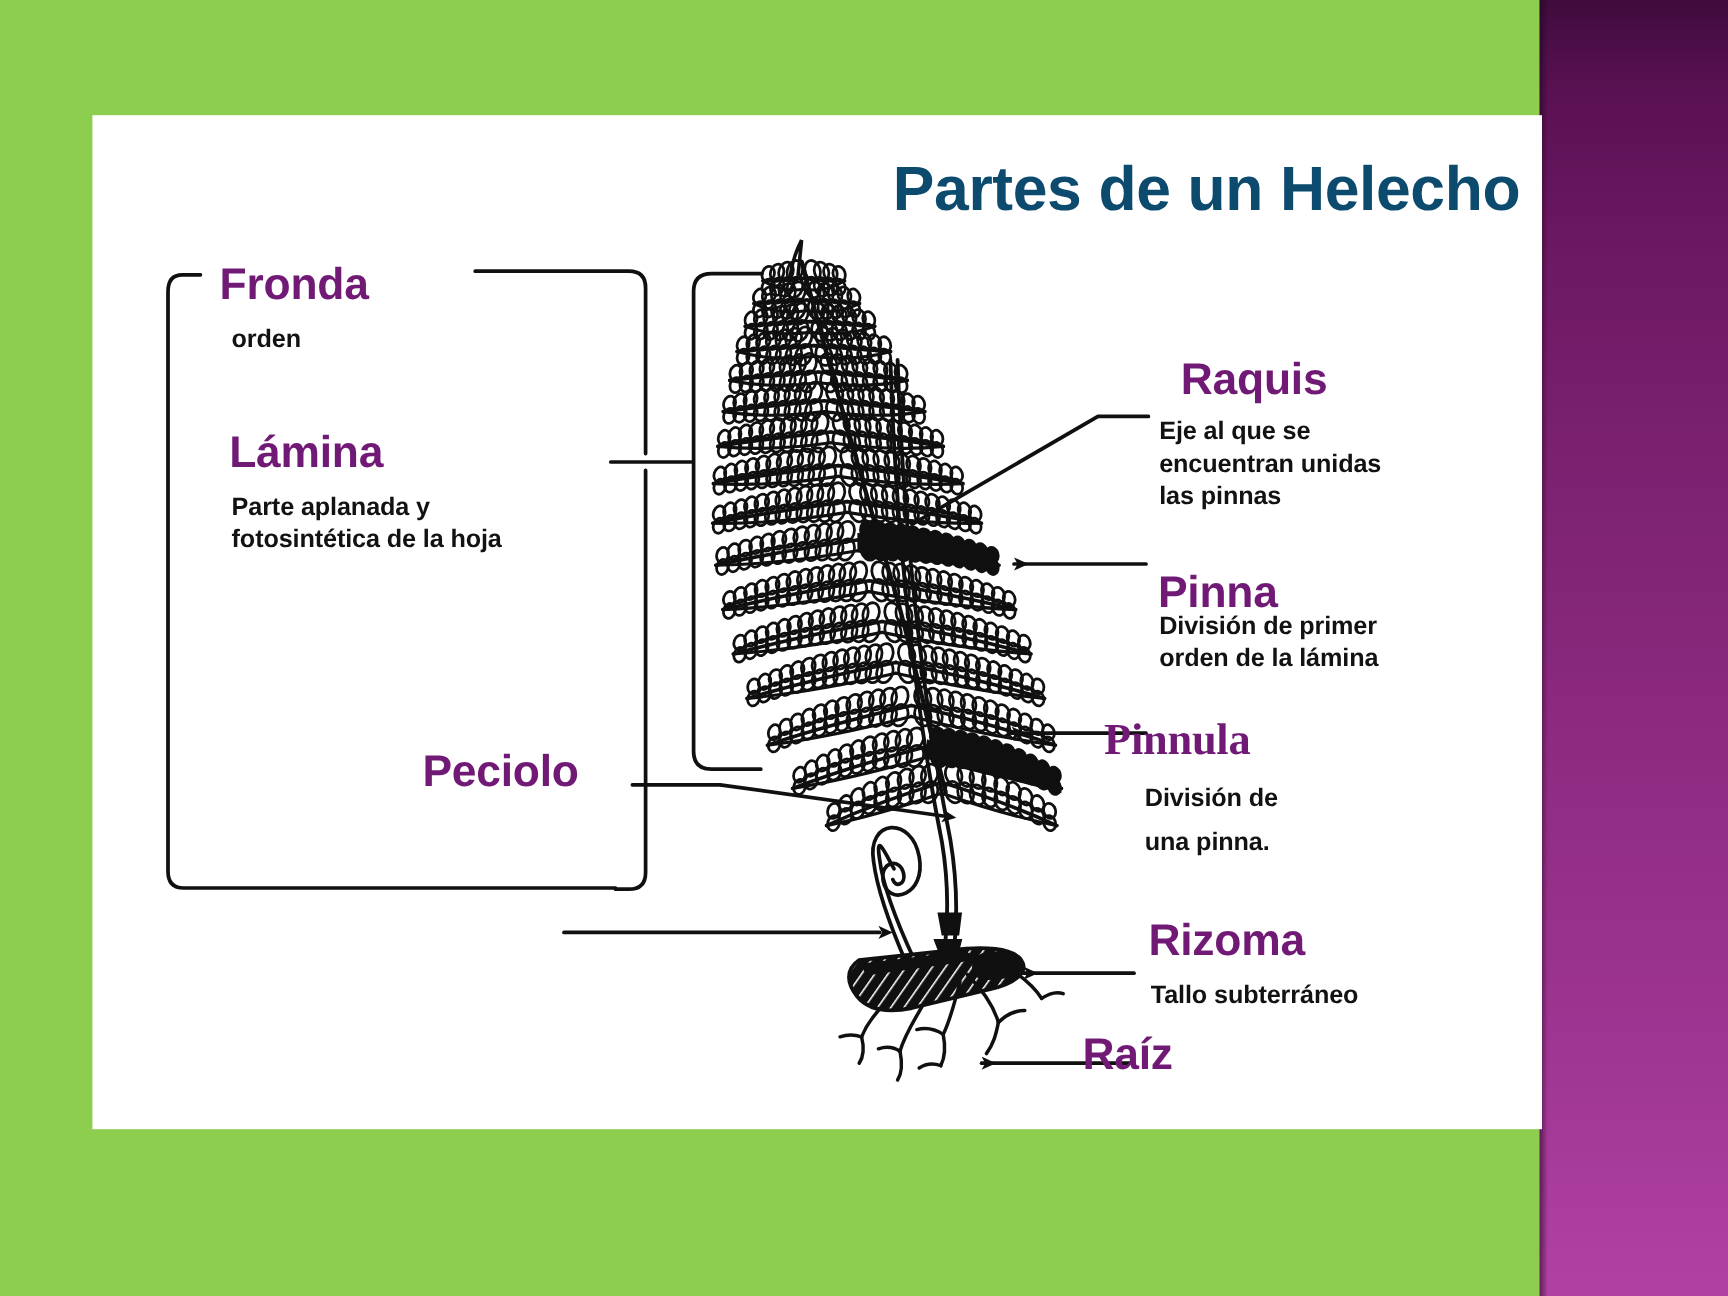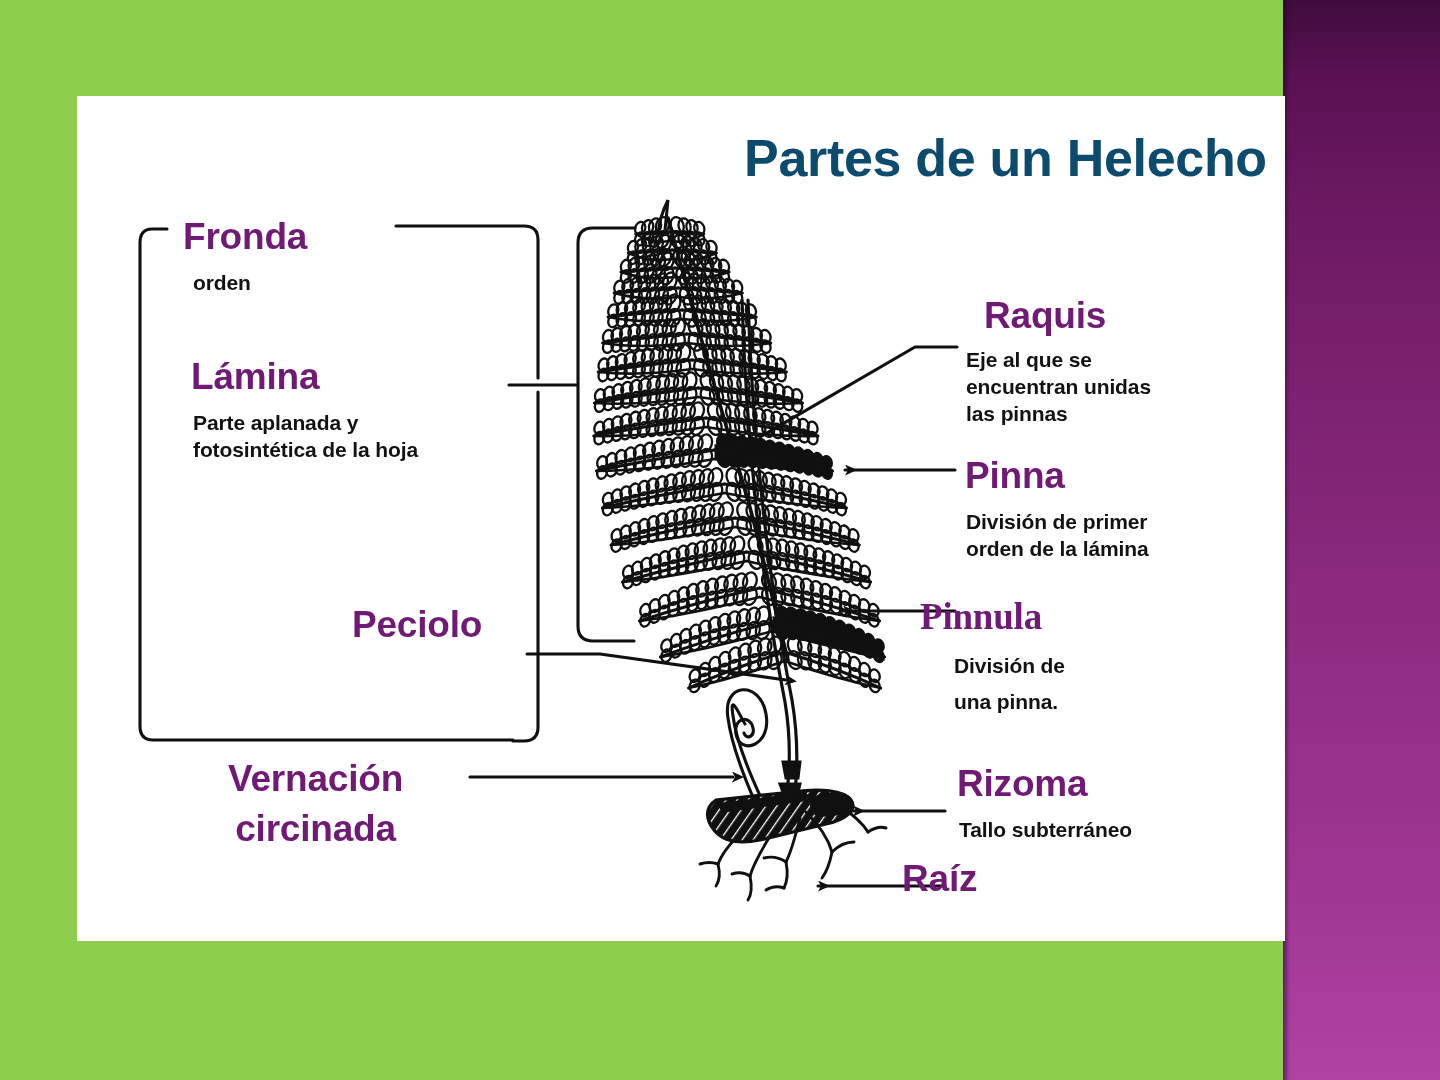--- a/index.html
+++ b/index.html
@@ -78,31 +78,31 @@
     font-weight: bold;
     color: #0c4a6e;
     letter-spacing: -0.3px;
     white-space: nowrap;
   }
   
   #lbl-fronda      { left: 183px; top: 216px; }
   #sub-fronda      { left: 193px; top: 269px; }
   #lbl-lamina      { left: 191px; top: 356px; }
   #sub-lamina      { left: 193px; top: 409px; }
-  #lbl-peciolo     { left: 352px; top: 604px; text-align: right; }
+  #lbl-peciolo     { left: 352px; top: 622px; text-align: right; }
   #sub-peciolo     { left: 233px; top: 668px; }
   #lbl-vernacion   {
     left: 228px; top: 754px;
     font-size: 37px; line-height: 50px;
     text-align: center; white-space: pre-line;
   }
   
   #lbl-raquis      { left: 965px; top: 295px; margin-left: 19px; }
   #sub-raquis      { left: 966px; top: 346px; }
-  #lbl-pinna       { left: 965px; top: 455px; }
+  #lbl-pinna       { left: 965px; top: 473px; }
   #sub-pinna       { left: 966px; top: 508px; }
   #lbl-pinnula     { left: 920px; top: 596px; font-family: Liberation Serif, serif; }
   #sub-pinnula     { left: 954px; top: 648px; line-height: 36px; }
   #lbl-rizoma      { left: 957px; top: 763px; }
   #sub-rizoma      { left: 959px; top: 816px; }
   #lbl-raiz        { left: 902px; top: 858px; }
 
   #art { position: absolute; left: 0; top: 0; width: 1440px; height: 1080px; }
 </style>
 </head>
@@ -958,22 +958,20 @@
 
   <div class="ttl head" id="lbl-fronda">Fronda</div>
   <div class="sub" id="sub-fronda">orden</div>
 
   <div class="ttl head" id="lbl-lamina">Lámina</div>
   <div class="sub" id="sub-lamina">Parte aplanada y
 fotosintética de la hoja</div>
 
   <div class="ttl head" id="lbl-peciolo">Peciolo</div>
 
-  <div class="ttl" id="lbl-vernacion">Vernación
-circinada</div>
 
   <div class="ttl head" id="lbl-raquis">Raquis</div>
   <div class="sub" id="sub-raquis">Eje al que se
 encuentran unidas
 las pinnas</div>
 
   <div class="ttl head" id="lbl-pinna">Pinna</div>
   <div class="sub" id="sub-pinna">División de primer
 orden de la lámina</div>
 

